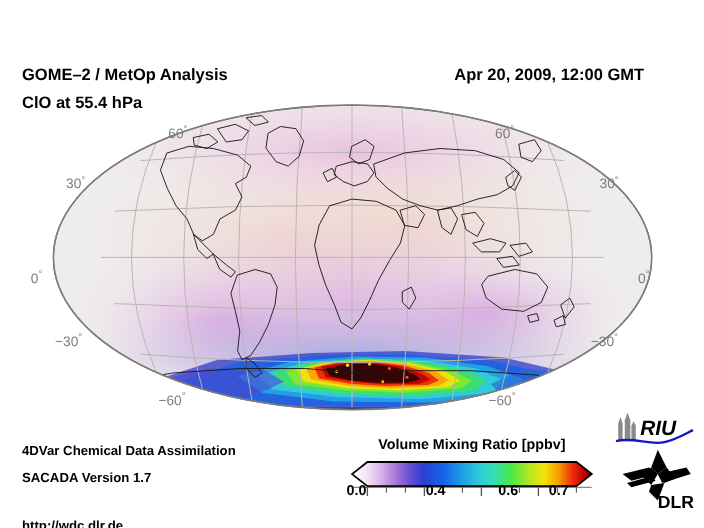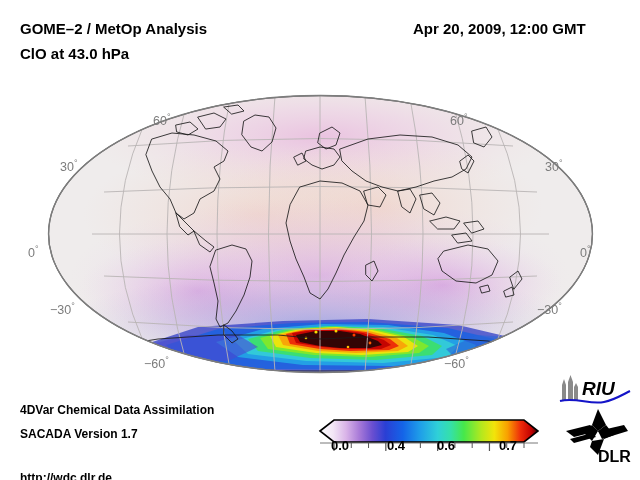--- a/index.html
+++ b/index.html
@@ -2,21 +2,21 @@
 <html><head>
 <meta charset="utf-8">
 <style>
   html,body{margin:0;padding:0;}
   body{
     width:640px;height:480px;background:#ffffff;
     font-family:"Liberation Sans",sans-serif;
     position:relative;overflow:hidden;
     -webkit-font-smoothing:antialiased;
   }
-  .hdr{position:absolute;font-weight:bold;font-size:15px;color:#000;white-space:nowrap;letter-spacing:0px;}
+  .hdr{position:absolute;font-weight:bold;font-size:15px;color:#000;white-space:nowrap;letter-spacing:0px;margin-top:40px;}
   #title-line1{left:20px;top:20px;}
   #title-line2{left:20px;top:45px;}
   #timestamp{left:413px;top:20px;}
 
   
   #map-panel{position:absolute;left:40px;top:86px;width:560px;height:295px;}
   #globe-wrap{position:absolute;left:8px;top:9px;width:545px;height:278px;}
   .globe-layer{position:absolute;inset:0;border-radius:50%/50%;}
   #globe-base{background:#efecec;box-shadow:inset 0 0 0 1px #8e8e8e;}
   #globe-field{overflow:hidden;}
@@ -40,21 +40,21 @@
                  transform:translateX(-50%);white-space:nowrap;}
 
   
   #riu-logo{position:absolute;left:556px;top:374px;width:76px;height:30px;}
   #dlr-logo{position:absolute;left:562px;top:409px;width:72px;height:56px;}
 </style>
 </head>
 <body>
 
 <div class="hdr" id="title-line1">GOME–2 / MetOp Analysis</div>
-<div class="hdr" id="title-line2">ClO at 43.0 hPa</div>
+<div class="hdr" id="title-line2">ClO at 55.4 hPa</div>
 <div class="hdr" id="timestamp">Apr 20, 2009, 12:00 GMT</div>
 
 <div id="map-panel">
 
   <div id="globe-wrap">
     <div class="globe-layer" id="globe-base"></div>
 
     <div class="globe-layer" id="globe-field">
       <svg width="545" height="278" viewBox="0 0 545 278">
         <defs>
@@ -237,20 +237,21 @@
     <span>−30</span><sup>°</sup></div>
   <div class="latlab" style="left:404px;top:252px;">
     <span>−60</span><sup>°</sup></div>
 </div>
 
 <div class="foot" id="foot1">4DVar Chemical Data Assimilation</div>
 <div class="foot" id="foot2">SACADA Version 1.7</div>
 <div class="foot" id="foot3">http://wdc.dlr.de</div>
 
 <div id="cb-block">
+  <div id="cb-title">Volume Mixing Ratio [ppbv]</div>
   <svg id="cb-svg" width="222" height="40" viewBox="0 0 222 40">
     <defs>
       <linearGradient id="cbGrad" x1="0" y1="0" x2="1" y2="0">
           <stop offset="0%" stop-color="#ffffff"></stop>
           <stop offset="6%" stop-color="#f2e6f5"></stop>
           <stop offset="12%" stop-color="#d9b3e8"></stop>
           <stop offset="18%" stop-color="#a87ad8"></stop>
           <stop offset="24%" stop-color="#6a4fd0"></stop>
           <stop offset="30%" stop-color="#2a3fd4"></stop>
           <stop offset="38%" stop-color="#1464e8"></stop>
@@ -277,23 +278,23 @@
         <line x1="102.36363636363636" x2="102.36363636363636" y1="27" y2="32" stroke="#555" stroke-width="1"></line>
         <line x1="119.63636363636363" x2="119.63636363636363" y1="27" y2="35" stroke="#555" stroke-width="1.2"></line>
         <line x1="136.90909090909088" x2="136.90909090909088" y1="27" y2="32" stroke="#555" stroke-width="1"></line>
         <line x1="154.1818181818182" x2="154.1818181818182" y1="27" y2="32" stroke="#555" stroke-width="1"></line>
         <line x1="171.45454545454544" x2="171.45454545454544" y1="27" y2="35" stroke="#555" stroke-width="1.2"></line>
         <line x1="188.72727272727272" x2="188.72727272727272" y1="27" y2="32" stroke="#555" stroke-width="1"></line>
         <line x1="206" x2="206" y1="27" y2="32" stroke="#555" stroke-width="1"></line>
         <line x1="2" x2="220" y1="27" y2="27" stroke="#555" stroke-width="0.8"></line>
       </g>
   </svg>
-  <div class="cb-tick-label" style="left:22px;">0.0</div>
+  <div class="cb-tick-label" style="left:6px;">0.0</div>
   <div class="cb-tick-label" style="left:78px;">0.4</div>
-  <div class="cb-tick-label" style="left:128px;">0.6</div>
+  <div class="cb-tick-label" style="left:144px;">0.6</div>
   <div class="cb-tick-label" style="left:190px;">0.7</div>
 </div>
 
 <svg id="riu-logo" viewBox="0 0 76 30">
   <g fill="#8a8a8a">
     <path d="M6,26 L6,11 L8,5 L10,11 L10,26 Z"></path>
     <path d="M12,26 L12,8 L14.5,1 L17,8 L17,26 Z"></path>
     <path d="M18,26 L18,13 L20,9 L22,13 L22,26 Z"></path>
   </g>
   <text x="26" y="21" font-family="'Liberation Sans',sans-serif" font-size="19" font-weight="bold" font-style="italic" fill="#000">RIU</text>

